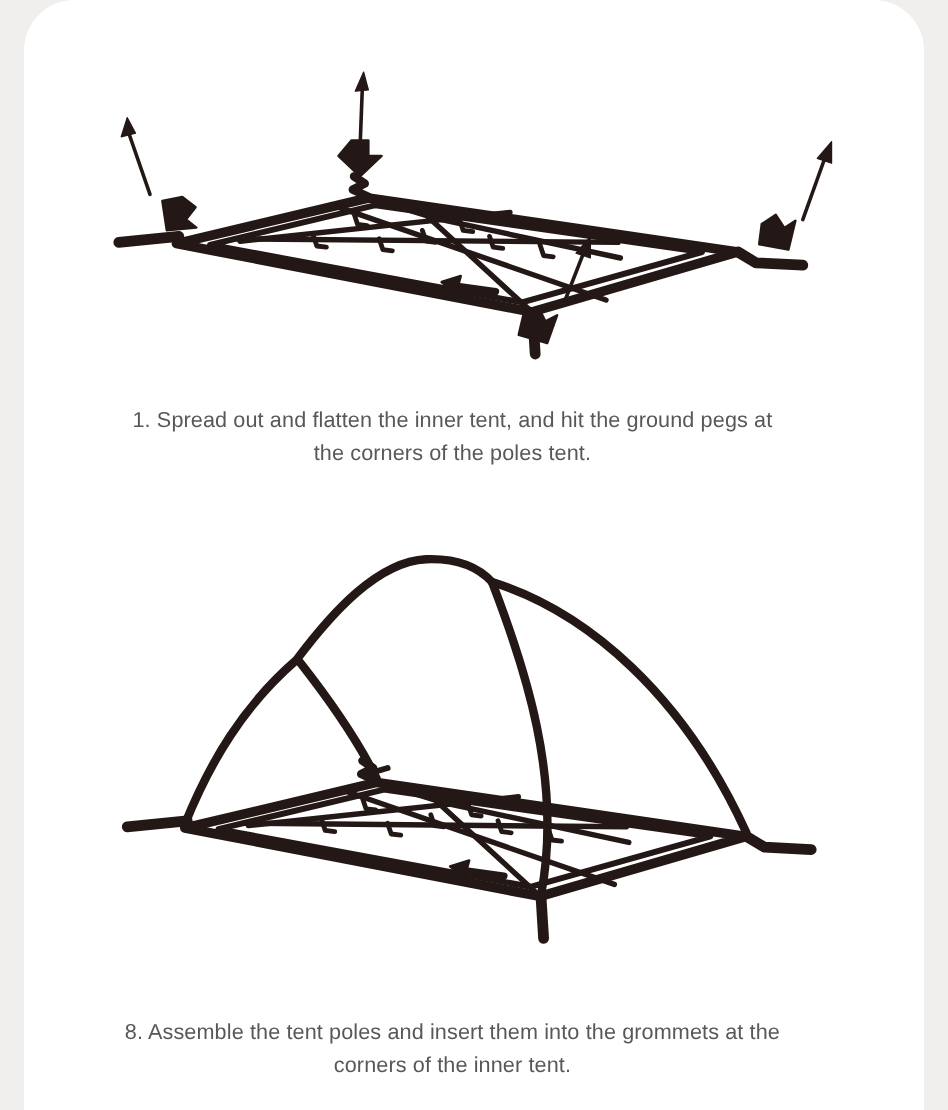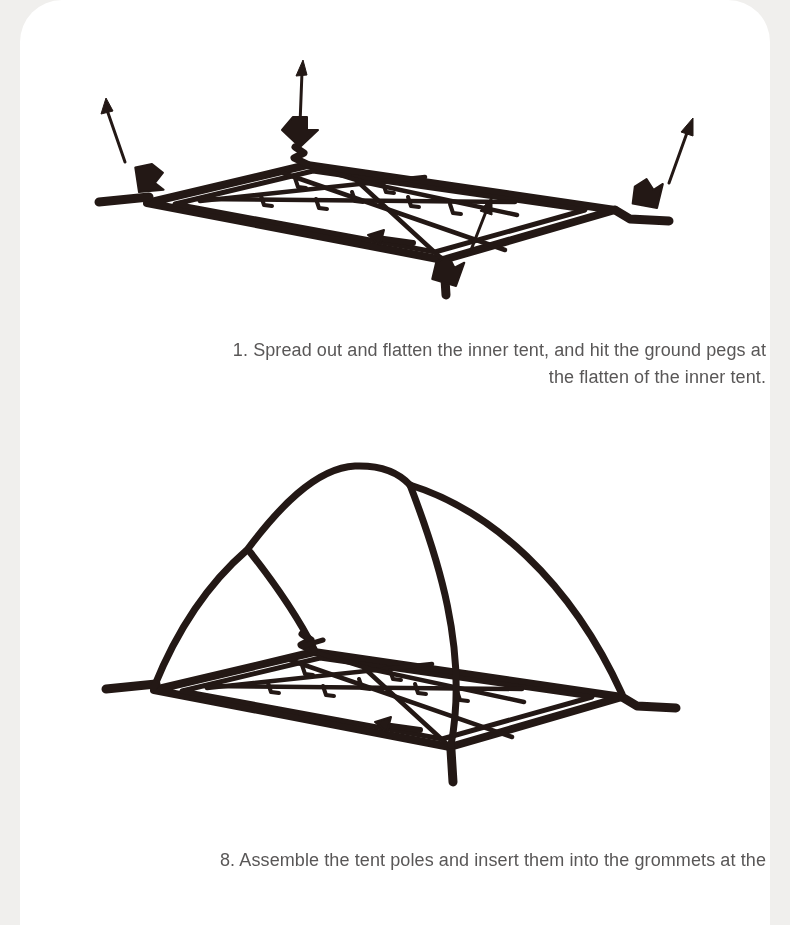--- a/index.html
+++ b/index.html
@@ -10,22 +10,22 @@
     overflow:hidden;
   }
   .page{position:relative;width:790px;height:925px;}
   .card{
     position:absolute;left:20px;top:0;width:750px;height:925px;
     background:var(--card,#ffffff);
     border-radius:42px 42px 0 0;
   }
   .art{position:absolute;left:0;top:0;width:790px;height:925px;}
   .caption{
-    position:absolute;left:20px;width:746px;
-    text-align:right;
+    position:absolute;left:4px;width:746px;
+    text-align:center;
     color:var(--text,#595757);
     font-size:18px;line-height:27px;
     letter-spacing:0.1px;
   }
   .caption-1{top:337px;}
   .caption-2{top:847px;}
   svg .ln{stroke:var(--line,#231815);fill:none;stroke-linecap:round;stroke-linejoin:round;}
   svg .fillln{fill:var(--line,#231815);stroke:var(--line,#231815);stroke-linejoin:round;}
 </style>
 </head>
@@ -110,19 +110,20 @@
         <path class="ln" stroke-width="7" d="M325,45 C405,70 485,140 537,254"></path>
         <path class="ln" stroke-width="7" d="M229,209 C212,175 187,140 165,112"></path>
         <path class="ln" stroke-width="7" d="M325,45 C352,115 384,210 366,305"></path>
         <path class="ln" stroke-width="5" d="M218,206 L238,200"></path>
       </g>
     </g>
   </svg>
 
   <div class="caption caption-1">
     <span>1. Spread out and flatten the inner tent, and hit the ground pegs at</span><br>
-    <span>the flatten of the inner tent.</span>
+    <span>the corners of the poles tent.</span>
   </div>
 
   <div class="caption caption-2">
     <span>8. Assemble the tent poles and insert them into the grommets at the</span><br>
+    <span>corners of the inner tent.</span>
   </div>
 </div>
 
 </body></html>

